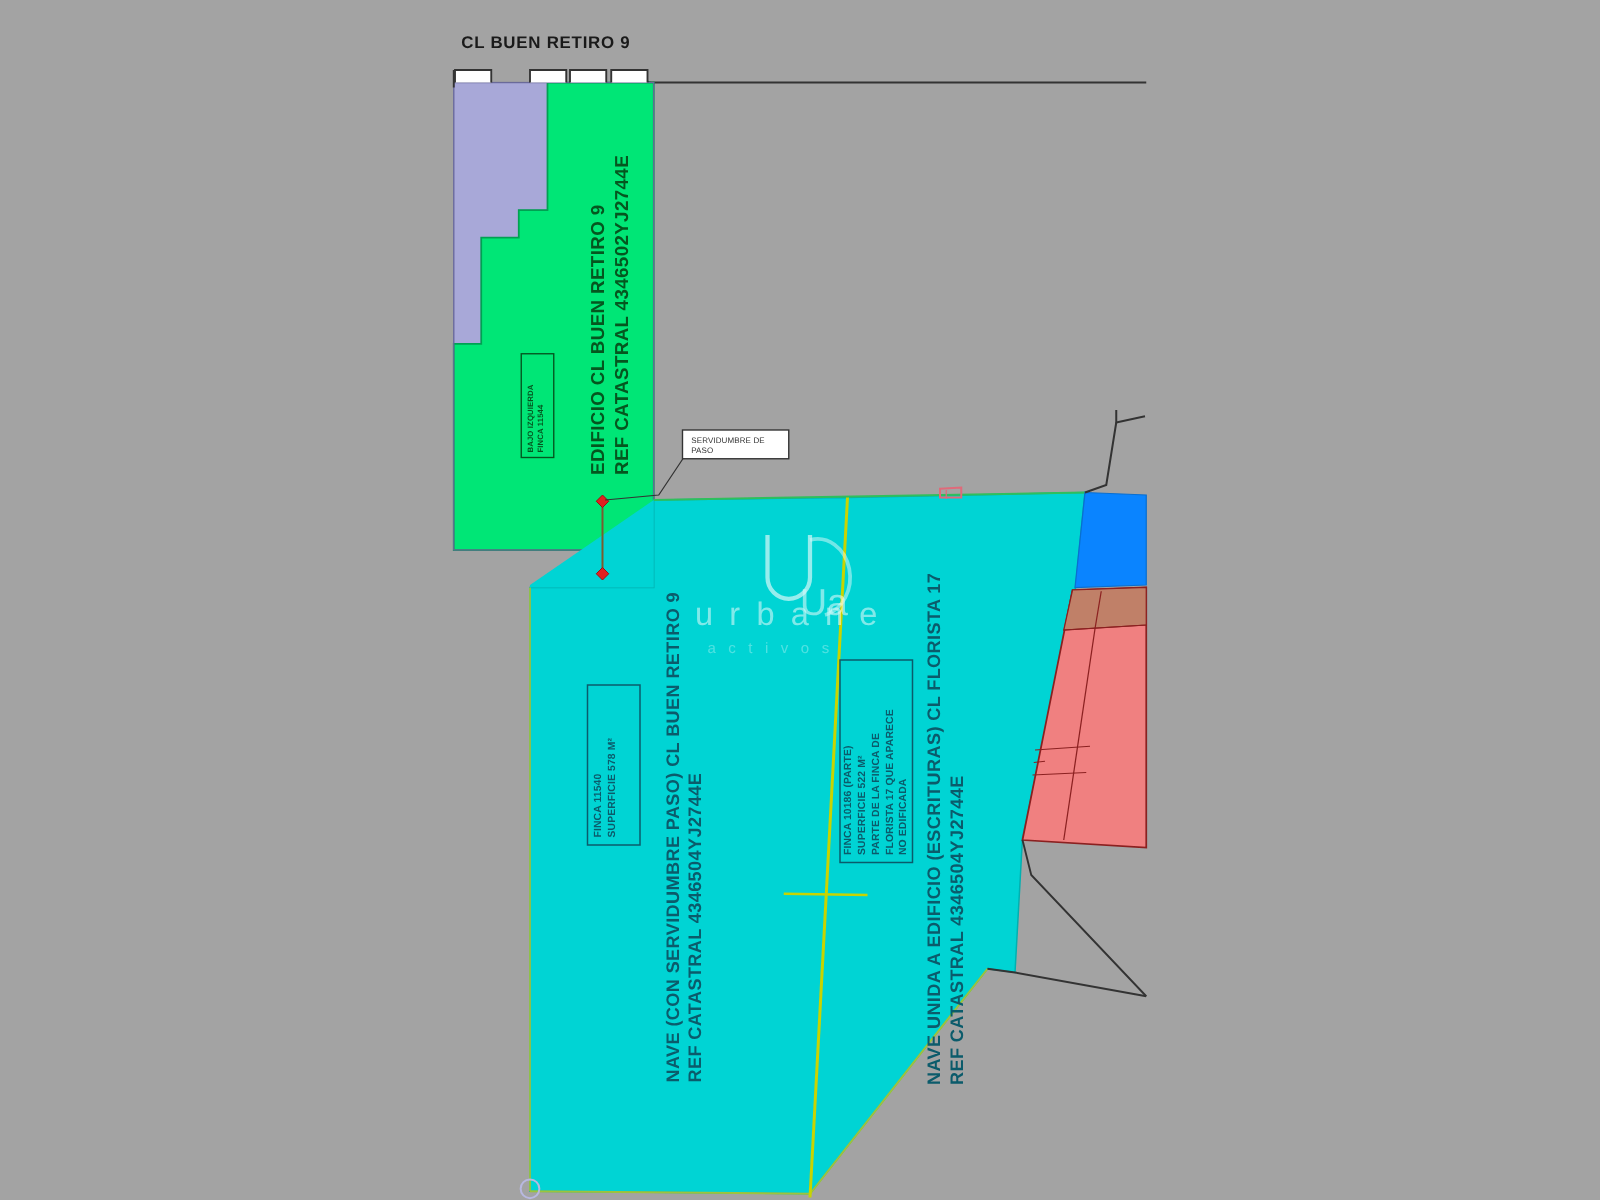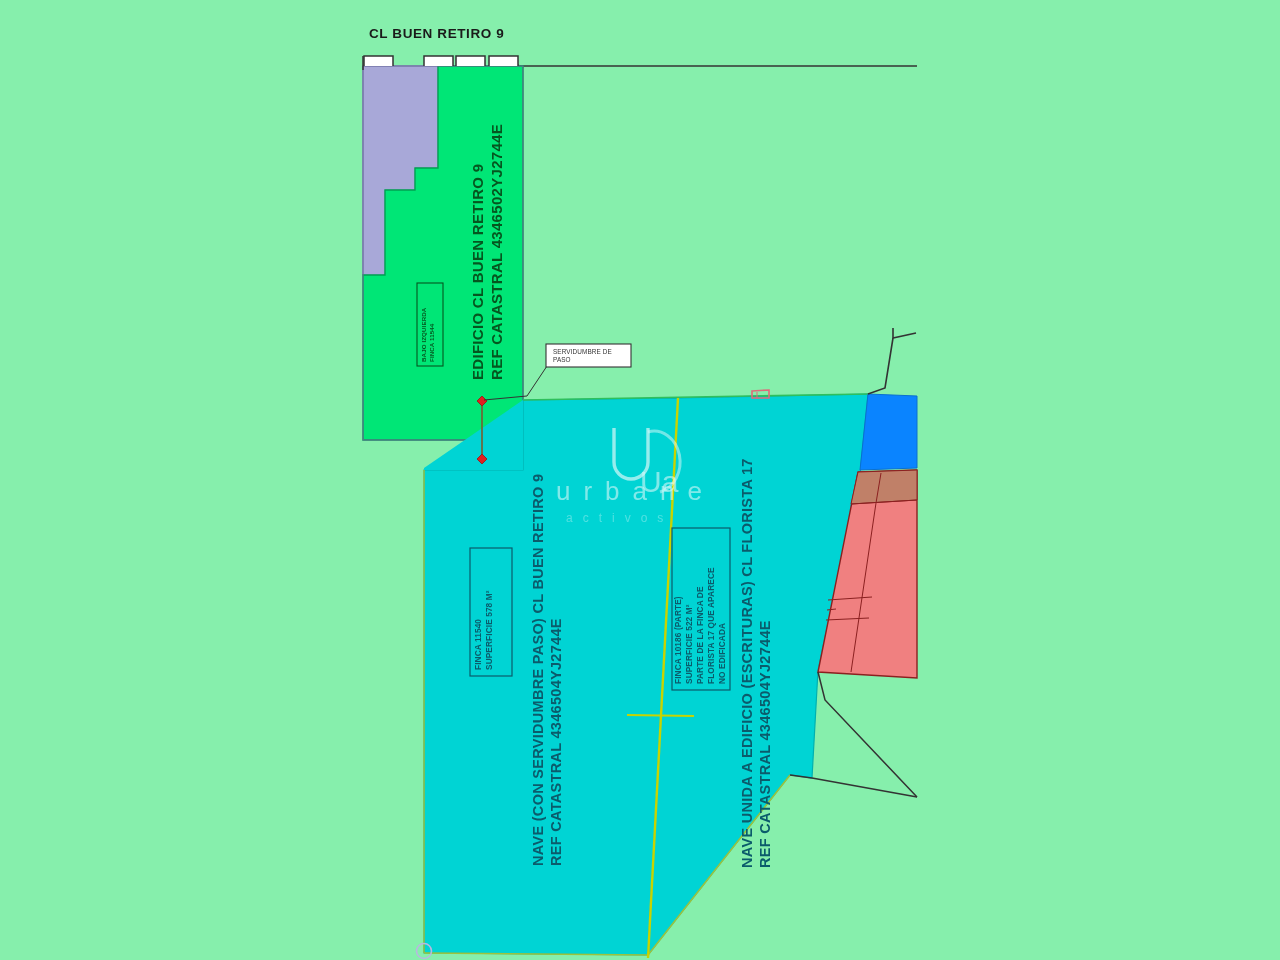--- a/index.html
+++ b/index.html
@@ -1,18 +1,18 @@
 <!DOCTYPE html>
 <html><head>
 <meta charset="utf-8">
 <style>
   html,body{margin:0;padding:0;background:#ffffff;}
   body{width:1280px;height:960px;overflow:hidden;
        font-family:"Liberation Sans",sans-serif;}
-  #plan-root{position:relative;width:1280px;height:960px;background:#86efac;}
+  #plan-root{position:relative;width:1280px;height:960px;background:#a3a3a3;}
   svg#plan{position:absolute;left:0;top:0;width:1280px;height:960px;display:block;}
   .street-title{font-family:"Liberation Sans",sans-serif;font-size:13.5px;
      font-weight:700;letter-spacing:.6px;fill:#1a1a1a;}
   .lbl-green{font-family:"Liberation Sans",sans-serif;font-weight:700;
      fill:#05561f;letter-spacing:.3px;}
   .lbl-green-big{font-size:15px;}
   .lbl-green-small{font-size:6.2px;letter-spacing:.1px;}
   .lbl-cyan{font-family:"Liberation Sans",sans-serif;font-weight:700;
      fill:#0b5b6b;letter-spacing:.3px;}
   .lbl-cyan-big{font-size:14.5px;}

